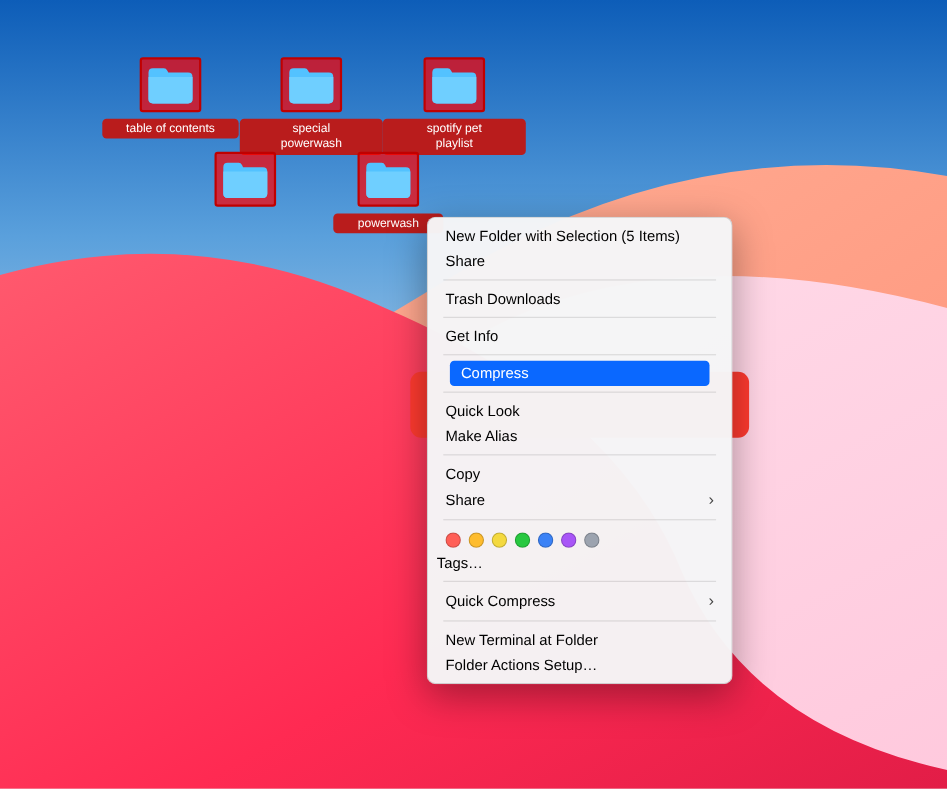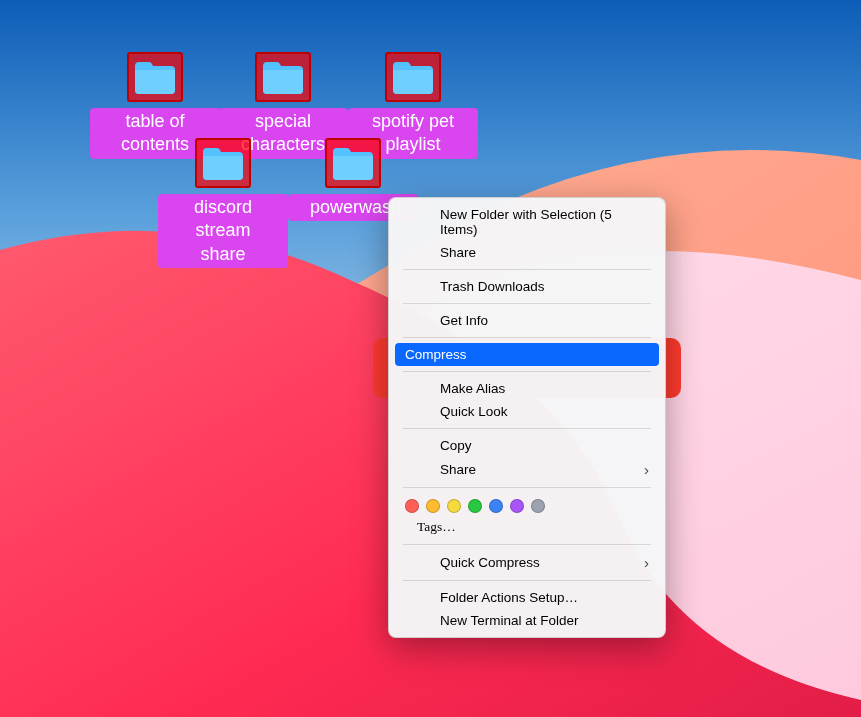--- a/index.html
+++ b/index.html
@@ -36,23 +36,23 @@
       background: rgba(255,0,0,0.7);
       border: 2px solid #c00000;
       border-radius: 3px;
       display: flex;
       align-items: center;
       justify-content: center;
     }
     .folder-icon { width: 44px; height: 38px; }
     .folder-label {
       margin-top: 6px;
-      background: #d946ef;
+      background: #b91c1c;
       color: #fff;
-      font-size: 18px;
+      font-size: 11px;
       padding: 2px 22px;
       border-radius: 4px;
       text-align: center;
       line-height: 1.3;
       max-width: 130px;
     }
     
     .context-menu {
       position: absolute;
       left: 388px;
@@ -66,26 +66,25 @@
       padding: 5px 0;
       font-size: 13.5px;
       color: #000;
     }
     .menu-item {
       padding: 4px 16px;
       cursor: default;
       display: flex;
       align-items: center;
       justify-content: space-between;
-      margin-left: 35px;
     }
     .menu-item.highlighted {
       background: #0a68ff;
       color: #fff;
-      margin: 0 6px;
+      margin: 0 20px;
       border-radius: 4px;
       padding: 4px 10px;
     }
     .menu-divider {
       height: 1px;
       background: rgba(0,0,0,0.12);
       margin: 5px 14px;
     }
     .chevron {
       font-size: 15px;
@@ -95,21 +94,21 @@
       display: flex;
       gap: 7px;
       padding: 6px 16px 2px;
     }
     .tag-dot {
       width: 14px;
       height: 14px;
       border-radius: 50%;
       border: 0.5px solid rgba(0,0,0,0.2);
     }
-    .tags-label { padding: 4px 28px; font-family: Liberation Serif, serif; }
+    .tags-label { padding: 4px 8px; }
     
     .highlight-box {
       position: absolute;
       left: 373px;
       top: 338px;
       width: 308px;
       height: 60px;
       background: #ff3a2f;
       border-radius: 10px;
       z-index: 2;
@@ -157,39 +156,38 @@
       </div>
     <div class="folder-label">table of contents</div>
     </div>
     <div class="folder-item" style="left: 218px; top: 52px;">
     <div class="folder-icon-wrap">
         <svg class="folder-icon" viewBox="0 0 44 38">
     <path d="M2 8 Q2 4 6 4 L16 4 Q18 4 19 6 L20 8 L38 8 Q42 8 42 12 L42 32 Q42 36 38 36 L6 36 Q2 36 2 32 Z" fill="#53c2ff"></path>
     <path d="M2 12 L42 12 L42 32 Q42 36 38 36 L6 36 Q2 36 2 32 Z" fill="#6fcfff"></path>
   </svg>
       </div>
-    <div class="folder-label">special characters</div>
+    <div class="folder-label">special powerwash</div>
     </div>
     <div class="folder-item" style="left: 348px; top: 52px; justify-content: center;">
     <div class="folder-icon-wrap">
         <svg class="folder-icon" viewBox="0 0 44 38">
     <path d="M2 8 Q2 4 6 4 L16 4 Q18 4 19 6 L20 8 L38 8 Q42 8 42 12 L42 32 Q42 36 38 36 L6 36 Q2 36 2 32 Z" fill="#53c2ff"></path>
     <path d="M2 12 L42 12 L42 32 Q42 36 38 36 L6 36 Q2 36 2 32 Z" fill="#6fcfff"></path>
   </svg>
       </div>
     <div class="folder-label">spotify pet playlist</div>
     </div>
     <div class="folder-item" style="left: 158px; top: 138px;">
     <div class="folder-icon-wrap">
         <svg class="folder-icon" viewBox="0 0 44 38">
     <path d="M2 8 Q2 4 6 4 L16 4 Q18 4 19 6 L20 8 L38 8 Q42 8 42 12 L42 32 Q42 36 38 36 L6 36 Q2 36 2 32 Z" fill="#53c2ff"></path>
     <path d="M2 12 L42 12 L42 32 Q42 36 38 36 L6 36 Q2 36 2 32 Z" fill="#6fcfff"></path>
   </svg>
       </div>
-    <div class="folder-label">discord stream share</div>
     </div>
     <div class="folder-item" style="left: 288px; top: 138px;">
     <div class="folder-icon-wrap">
         <svg class="folder-icon" viewBox="0 0 44 38">
     <path d="M2 8 Q2 4 6 4 L16 4 Q18 4 19 6 L20 8 L38 8 Q42 8 42 12 L42 32 Q42 36 38 36 L6 36 Q2 36 2 32 Z" fill="#53c2ff"></path>
     <path d="M2 12 L42 12 L42 32 Q42 36 38 36 L6 36 Q2 36 2 32 Z" fill="#6fcfff"></path>
   </svg>
       </div>
     <div class="folder-label">powerwash</div>
     </div>
@@ -211,24 +209,24 @@
     <div class="menu-divider"></div>
     <div class="menu-item">
       <span>Get Info</span>
     </div>
     <div class="menu-divider"></div>
     <div class="menu-item highlighted">
       <span>Compress</span>
     </div>
     <div class="menu-divider"></div>
     <div class="menu-item">
+      <span>Quick Look</span>
+    </div>
+    <div class="menu-item">
       <span>Make Alias</span>
-    </div>
-    <div class="menu-item">
-      <span>Quick Look</span>
     </div>
     <div class="menu-divider"></div>
     <div class="menu-item">
       <span>Copy</span>
     </div>
     <div class="menu-item">
       <span>Share</span>
       <span class="chevron">›</span>
     </div>
     <div class="menu-divider"></div>
@@ -242,18 +240,18 @@
       <div class="tag-dot" style="background:#9ca3af"></div>
     </div>
     <div class="tags-label"><span>Tags…</span></div>
     <div class="menu-divider"></div>
     <div class="menu-item">
   <span>Quick Compress</span>
   <span class="chevron">›</span>
 </div>
     <div class="menu-divider"></div>
     <div class="menu-item">
+    <span>New Terminal at Folder</span>
+  </div>
+    <div class="menu-item">
     <span>Folder Actions Setup…</span>
   </div>
-    <div class="menu-item">
-    <span>New Terminal at Folder</span>
-  </div>
   </div>
 
 </body></html>

